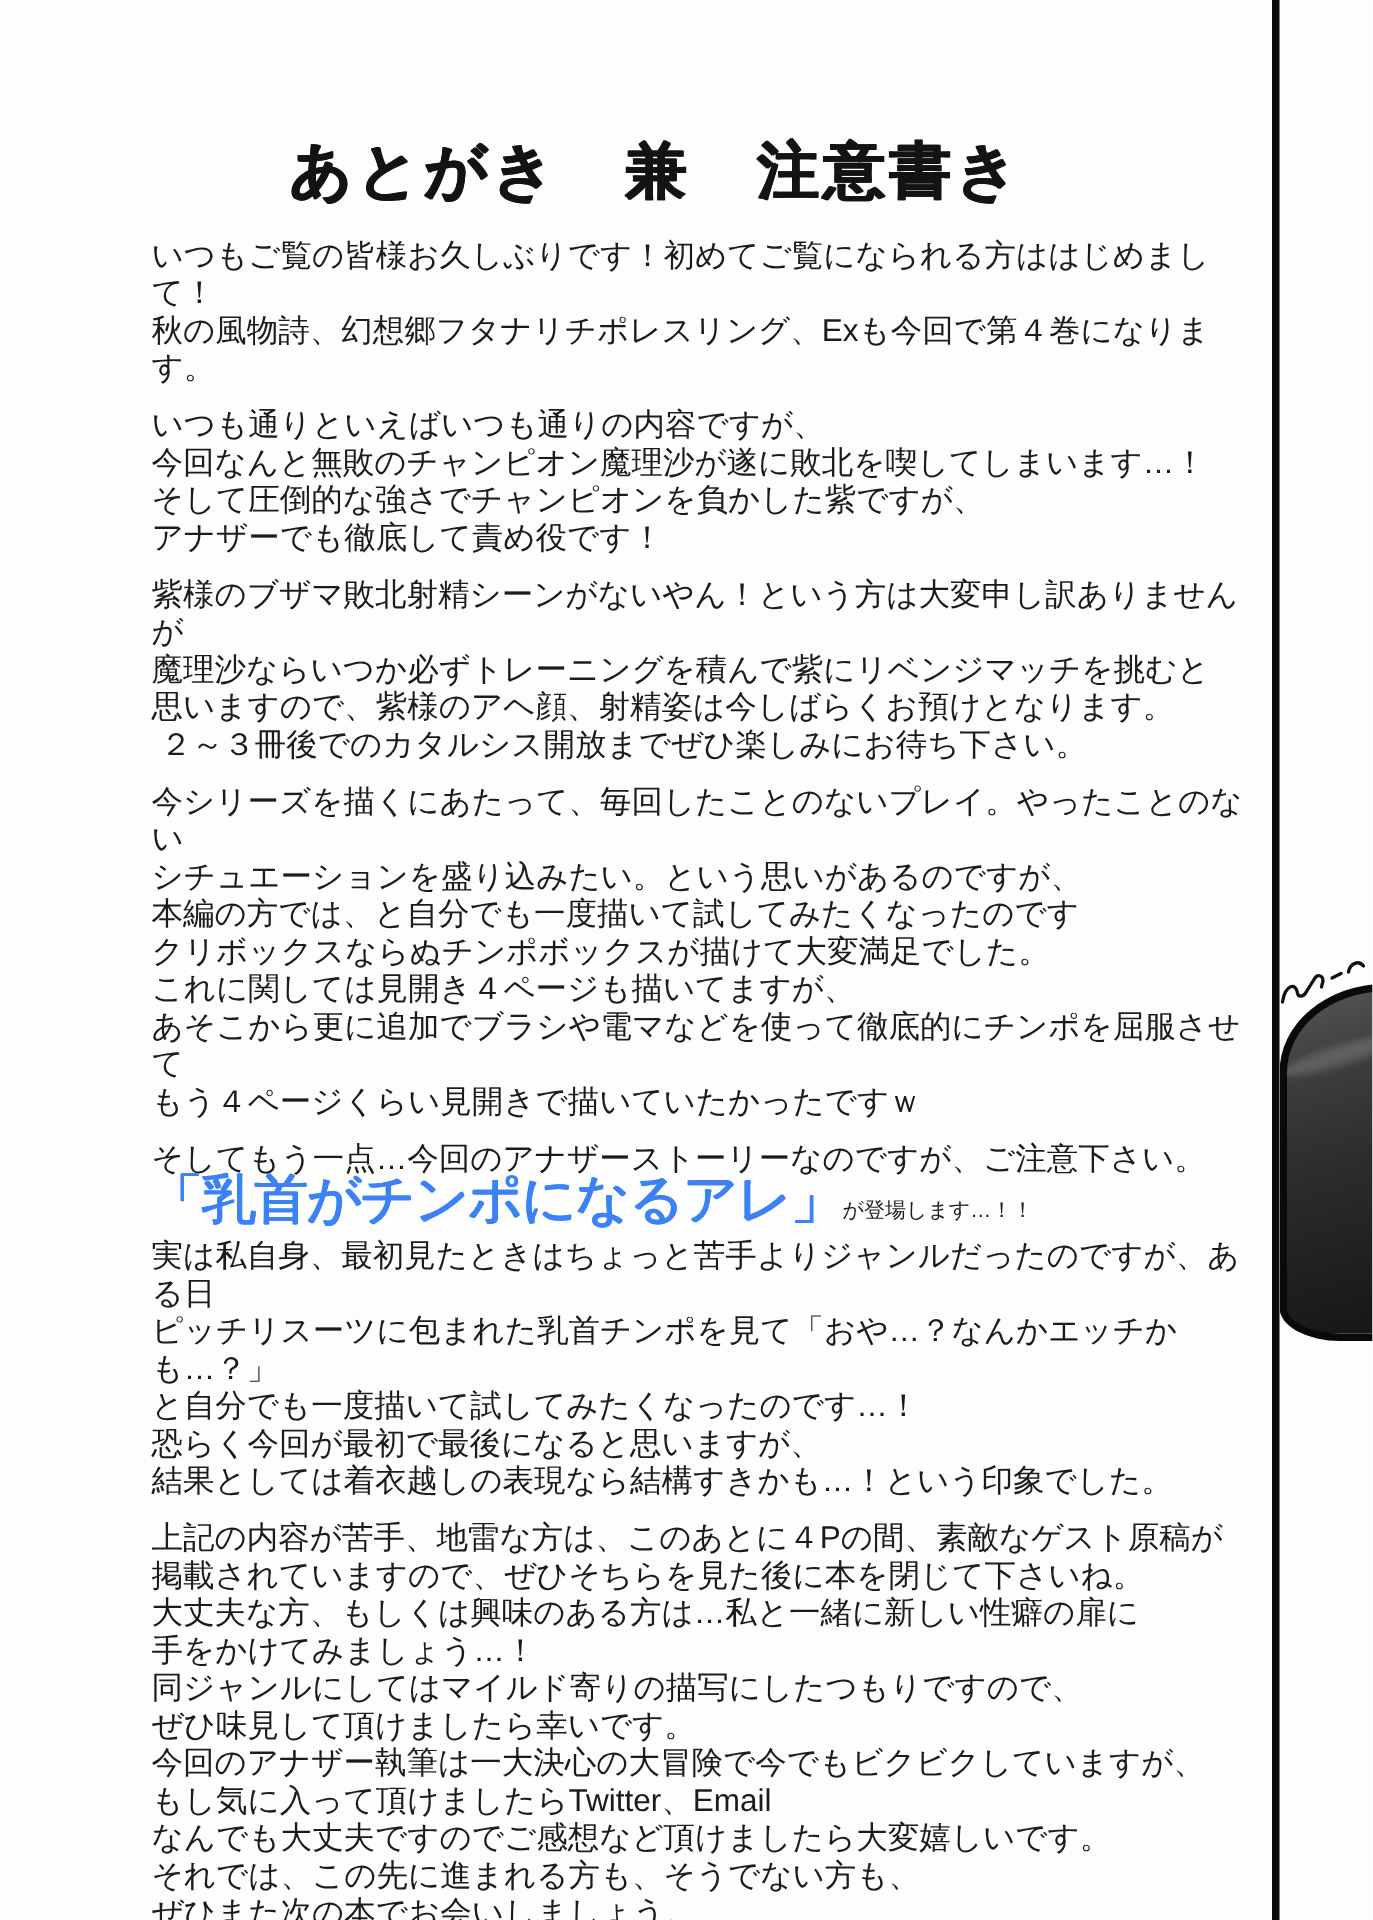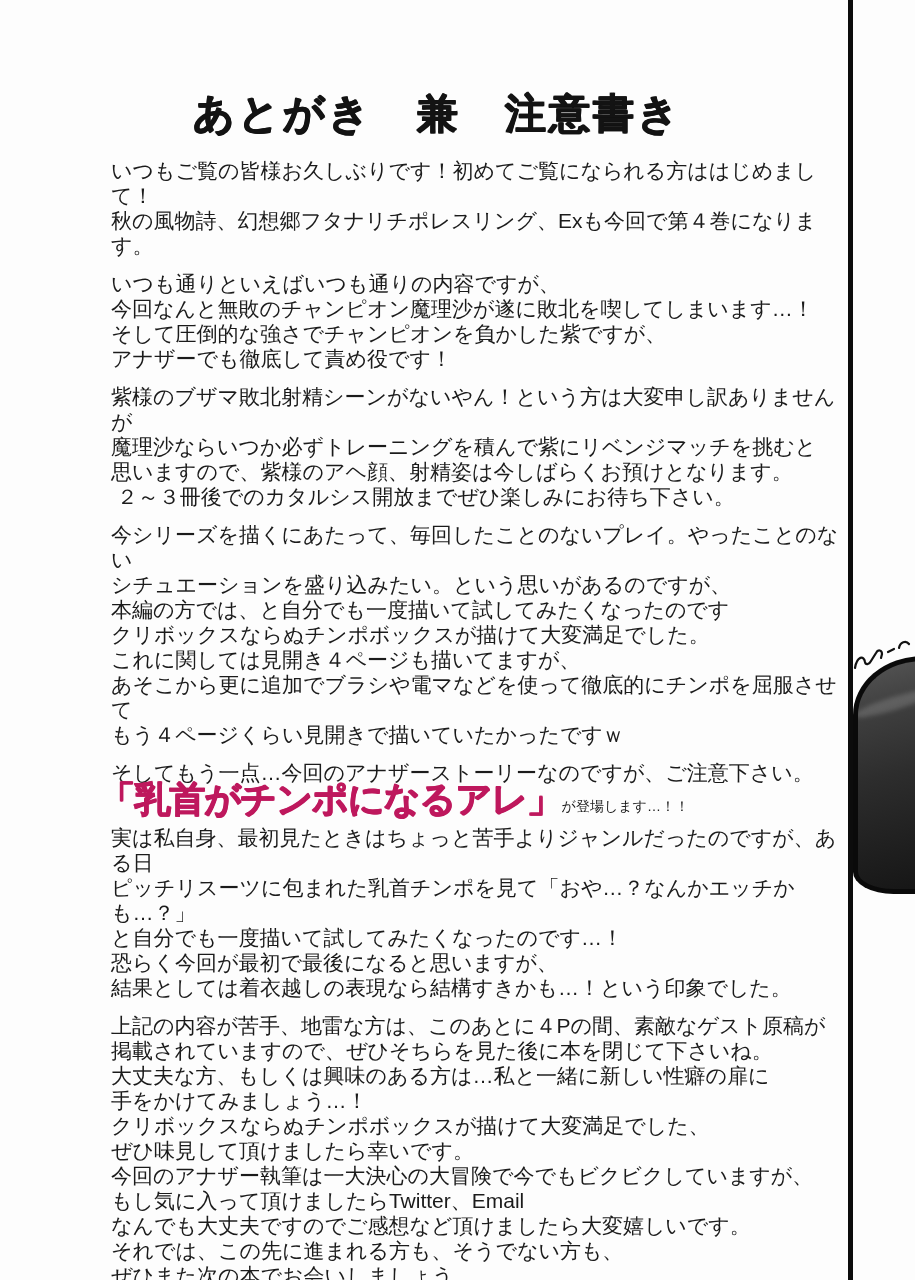--- a/index.html
+++ b/index.html
@@ -32,31 +32,31 @@
   }
   .body-text {
     position: absolute;
     top: 158px;
     left: 99px;
     width: 745px;
     font-size: 21px;
     line-height: 25px;
     letter-spacing: 0;
   }
-  .para { margin: 0 0 13px 12px; }
+  .para { margin: 0 0 13px 2px; }
   .para .line { white-space: pre-wrap; }
   .announce-line {
     margin: 1px 0 6px 0;
     white-space: nowrap;
   }
   .announce-big {
     font-size: 36px;
-    font-weight: 700;
+    font-weight: 400;
     letter-spacing: -1px;
-    color: #be185d;
+    color: #3b82f6;
     text-shadow: 1px 0 0 currentColor, 0 1px 0 currentColor, 1px 1px 0 currentColor;
   }
   .announce-rest {
     font-size: 14px;
     font-weight: 400;
   }
   .edge-divider {
     position: absolute;
     left: 848px;
     top: 0;
@@ -151,21 +151,21 @@
         <div class="line">ピッチリスーツに包まれた乳首チンポを見て「おや…？なんかエッチかも…？」</div>
         <div class="line">と自分でも一度描いて試してみたくなったのです…！</div>
         <div class="line">恐らく今回が最初で最後になると思いますが、</div>
         <div class="line">結果としては着衣越しの表現なら結構すきかも…！という印象でした。</div>
       </div>
     <div class="para">
         <div class="line">上記の内容が苦手、地雷な方は、このあとに４Pの間、素敵なゲスト原稿が</div>
         <div class="line">掲載されていますので、ぜひそちらを見た後に本を閉じて下さいね。</div>
         <div class="line">大丈夫な方、もしくは興味のある方は…私と一緒に新しい性癖の扉に</div>
         <div class="line">手をかけてみましょう…！</div>
-        <div class="line">クリボックスならぬチンポボックスが描けて大変満足でした、</div>
+        <div class="line">同ジャンルにしてはマイルド寄りの描写にしたつもりですので、</div>
         <div class="line">ぜひ味見して頂けましたら幸いです。</div>
         <div class="line">今回のアナザー執筆は一大決心の大冒険で今でもビクビクしていますが、</div>
         <div class="line">もし気に入って頂けましたらTwitter、Email</div>
         <div class="line">なんでも大丈夫ですのでご感想など頂けましたら大変嬉しいです。</div>
         <div class="line">それでは、この先に進まれる方も、そうでない方も、</div>
         <div class="line">ぜひまた次の本でお会いしましょう。</div>
       </div>
 
   </div>
 

